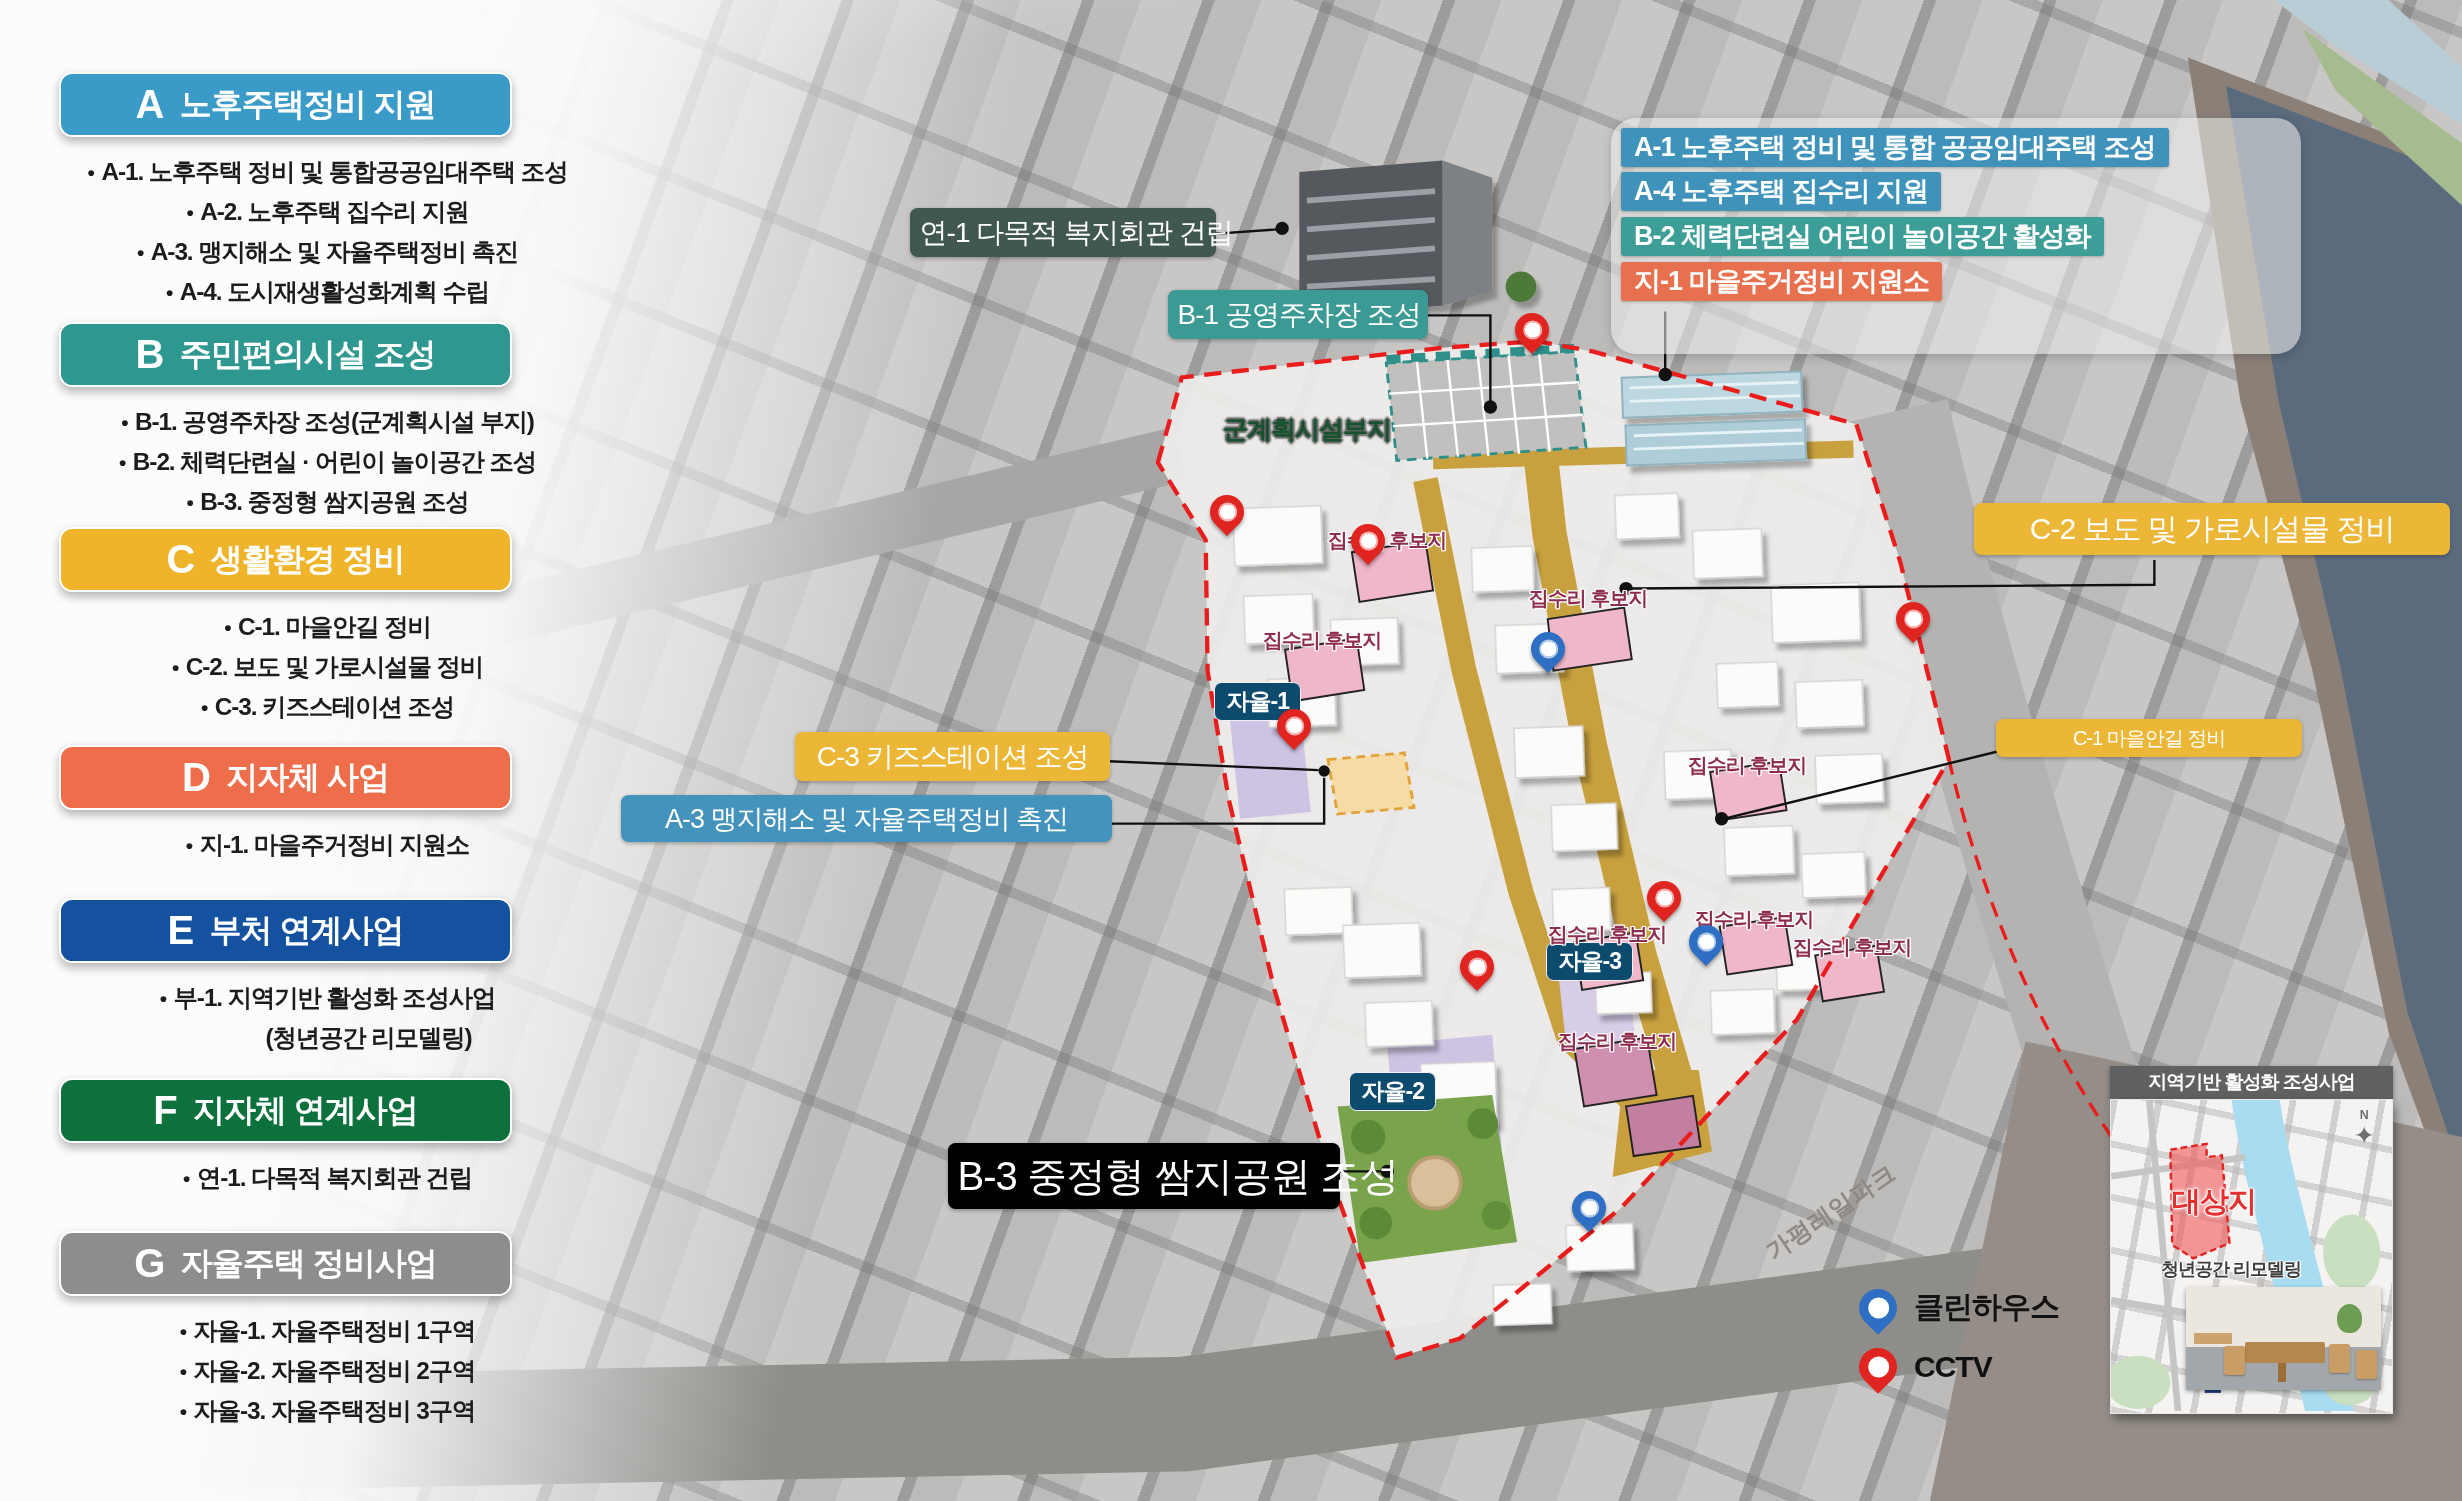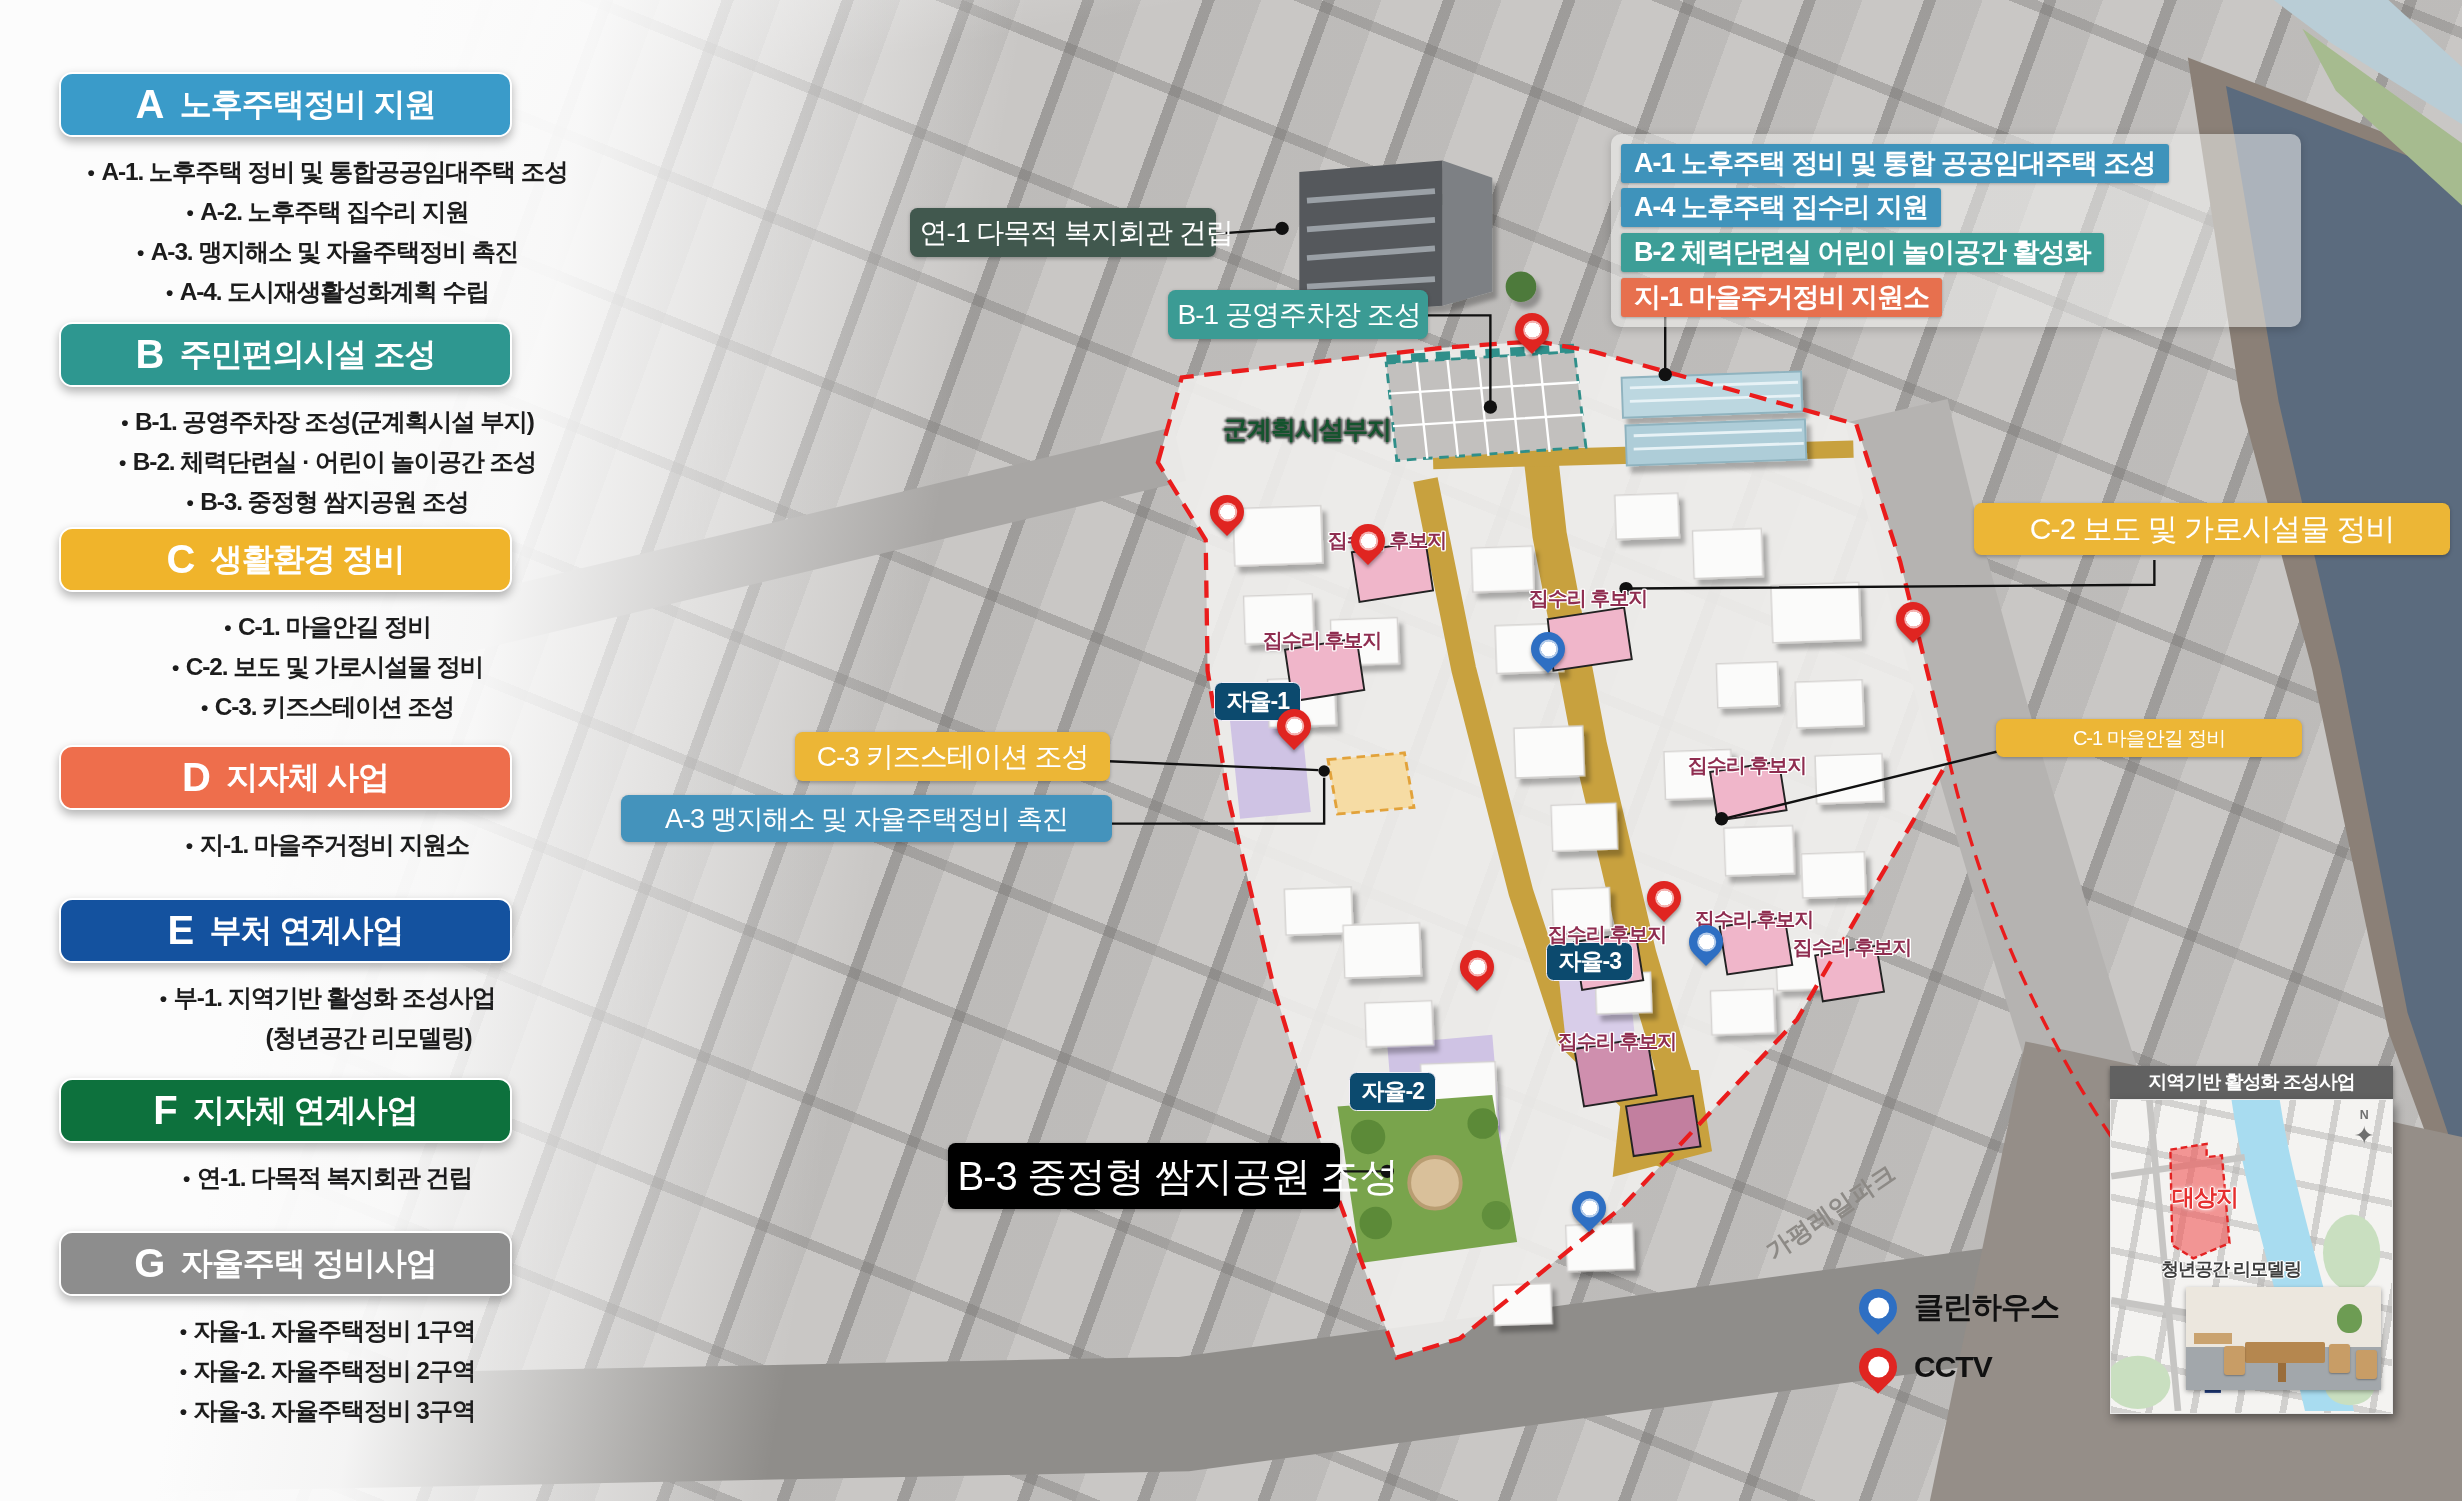--- a/index.html
+++ b/index.html
@@ -24,22 +24,22 @@
     box-shadow:0 4.8px 9.6px rgba(0,0,0,.28);display:flex;align-items:center;justify-content:center;gap:15.3px;color:#fff;}
   .sec-code{font-size:40px;font-weight:bold;}
   .sec-title{font-size:32px;font-weight:bold;letter-spacing:-1px;}
   .sec-items{margin-top:15.3px;padding-left:21px;}
   .sec-item{font-size:24.4px;line-height:39px;color:#1c1c1c;font-weight:600;letter-spacing:-1.1px;white-space:nowrap;text-align:center;}
   .sec-item .blt{margin-right:7.6px;font-size:21px;}
   .sec-item.indent{padding-left:82px;}
   
   .mlabel{position:absolute;color:#fff;font-weight:normal;text-align:center;
     padding:5.7px 9.6px;border-radius:7.6px;letter-spacing:-1px;box-shadow:0 1.9px 3.8px rgba(0,0,0,.25);white-space:nowrap;}
-  .card{position:absolute;left:1611px;top:118px;width:690px;height:193px;
-    background:rgba(238,238,236,.55);border-radius:10px;box-shadow:0 2.9px 9.6px rgba(0,0,0,.18);padding:9.6px 0 0 9.6px;box-sizing:border-box;margin-top:16px;}
+  .card{position:absolute;left:1611px;top:118px;width:690px;height:236px;
+    background:rgba(238,238,236,.55);border-radius:25px;box-shadow:0 2.9px 9.6px rgba(0,0,0,.18);padding:9.6px 0 0 9.6px;box-sizing:border-box;}
   .card-row{height:39px;line-height:39px;color:#fff;font-weight:bold;font-size:27px;letter-spacing:-1px;
     padding:0 13.4px;margin-bottom:5.7px;border-radius:2.9px;white-space:nowrap;width:max-content;box-shadow:0 1px 2.9px rgba(0,0,0,.25);}
   .zlabel{position:absolute;background:#0c4a6e;color:#fff;font-weight:bold;font-size:23px;
     padding:2.9px 11.5px;border-radius:7.6px;border:1.9px solid #f4f0fa;letter-spacing:-1px;white-space:nowrap;}
   .rlabel{position:absolute;color:#8f2d50;font-weight:bold;font-size:20px;letter-spacing:-1px;white-space:nowrap;transform:translateX(-50%);
     text-shadow:-1.4px 0 #fff,1.4px 0 #fff,0 -1.4px #fff,0 1.4px #fff,-1px -1px #fff,1px 1px #fff,-1px 1px #fff,1px -1px #fff;}
   .parcel{position:absolute;color:#14532d;font-weight:bold;font-size:25px;letter-spacing:-1px;white-space:nowrap;
     text-shadow:-1.9px 0 1.9px #5c5c5c,1.9px 0 1.9px #5c5c5c,0 -1.9px 1.9px #5c5c5c,0 1.9px 1.9px #5c5c5c;}
   .roadlbl{position:absolute;color:#8d8a86;font-weight:bold;font-size:24px;letter-spacing:1px;transform:rotate(-34deg);white-space:nowrap;}
   
@@ -58,21 +58,21 @@
   .inset{position:absolute;left:2110px;top:1066px;width:292px;}
   .inset-head{background:#616161;color:#fff;font-size:19px;font-weight:bold;text-align:center;
     height:32.5px;line-height:32.5px;letter-spacing:-1px;width:283px;box-shadow:0 1.9px 4.8px rgba(0,0,0,.4);}
   .inset-map{position:relative;width:283px;height:315px;border:1.9px solid #e9e9e9;box-sizing:border-box;
     box-shadow:2.9px 4.8px 9.6px rgba(0,0,0,.45);
     background:
       repeating-linear-gradient(100deg, rgba(180,179,177,.55) 0 6.7px, rgba(0,0,0,0) 6.7px 44px),
       repeating-linear-gradient(12deg, rgba(180,179,177,.5) 0 6.7px, rgba(0,0,0,0) 6.7px 52px),
       #f4f3f1;}
   .inset-svg{position:absolute;left:0;top:0;}
-  .tgt{position:absolute;left:61px;top:82px;color:#e62f2f;font-size:23px;font-weight:bold;letter-spacing:-1px;
+  .tgt{position:absolute;left:61px;top:82px;color:#e62f2f;font-size:29px;font-weight:bold;letter-spacing:-1px;
     text-shadow:0 0 5.7px #fff,0 0 3.8px #fff,-1px 0 #fff,1px 0 #fff,0 1px #fff,0 -1px #fff;}
   .youth{position:absolute;left:50px;top:157px;color:#3d3d3d;font-size:18px;font-weight:bold;letter-spacing:-1px;white-space:nowrap;
     text-shadow:-1.4px 0 #fff,1.4px 0 #fff,0 -1.4px #fff,0 1.4px #fff;}
   .photo{position:absolute;left:75px;top:187px;width:195px;height:103px;overflow:hidden;
     background:linear-gradient(#ece7de 0 58%, #a2a7ab 58% 100%);box-shadow:0 1.9px 4.8px rgba(0,0,0,.4);}
   .ph-table{position:absolute;left:59px;top:55px;width:80px;height:21px;background:#b5874f;border-radius:1.9px;}
   .ph-leg{position:absolute;left:92px;top:76px;width:7.6px;height:19px;background:#9a6d3a;}
   .ph-chair{position:absolute;width:21px;height:29px;background:#c89d66;border-radius:2.9px;box-shadow:0 1px 1.9px rgba(0,0,0,.3);}
   .ph-plant{position:absolute;left:151px;top:17px;width:25px;height:29px;border-radius:50% 50% 45% 45%;background:#6d9c53;}
   .ph-bench{position:absolute;left:7.6px;top:46px;width:38px;height:11.5px;background:#caa36f;}

